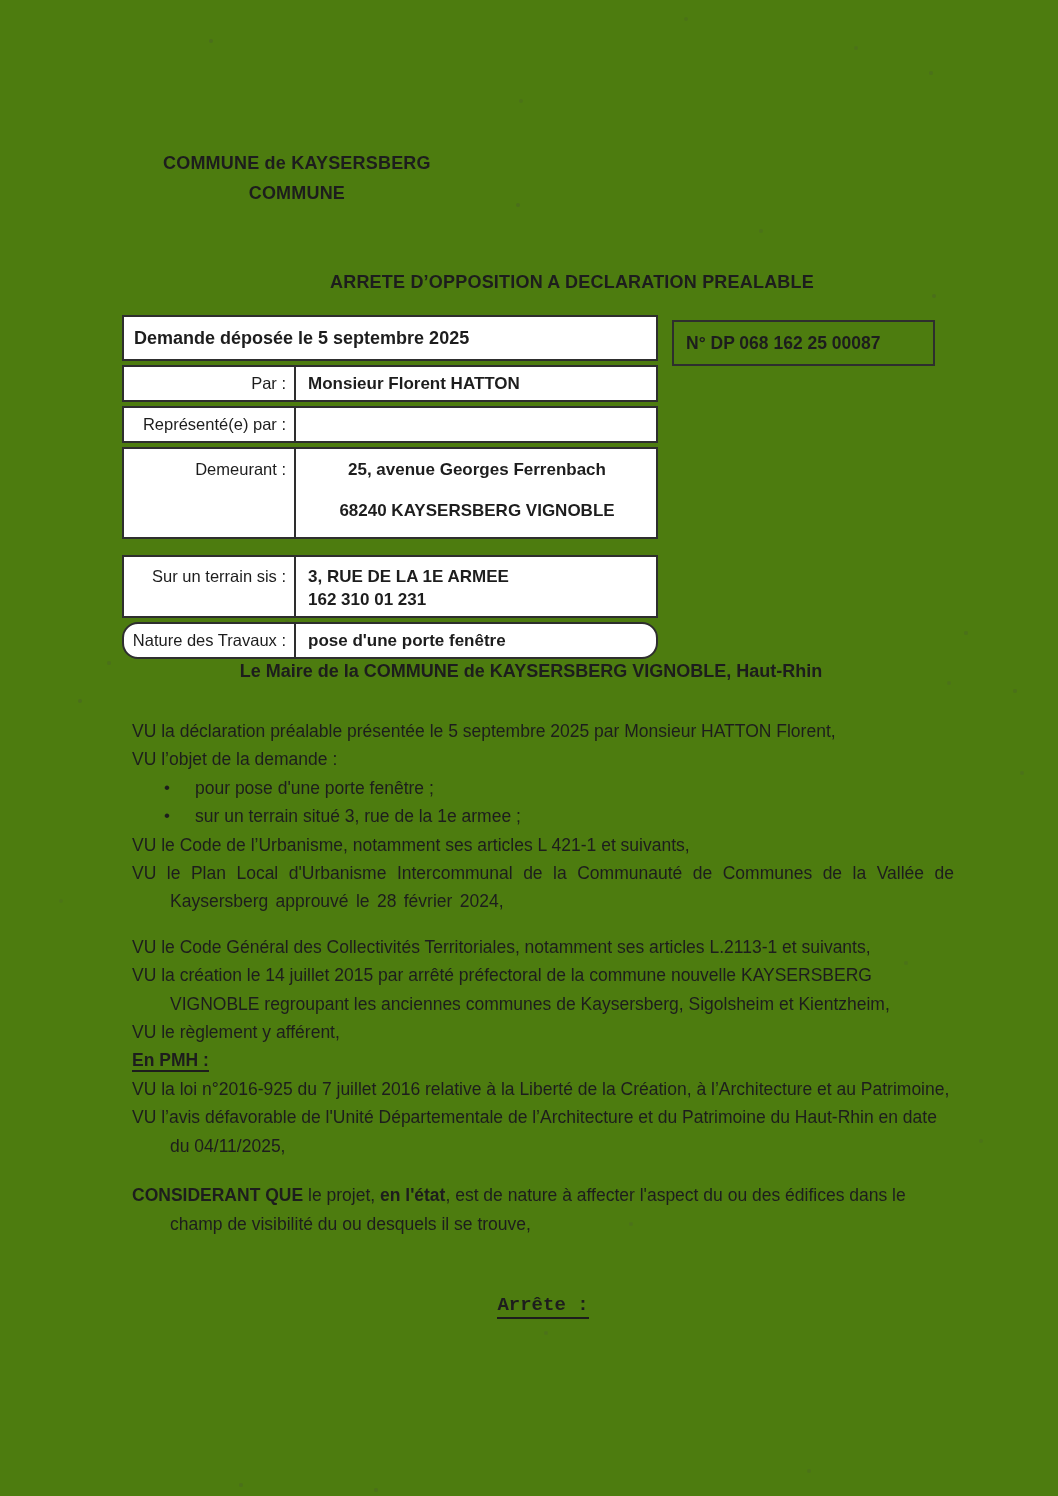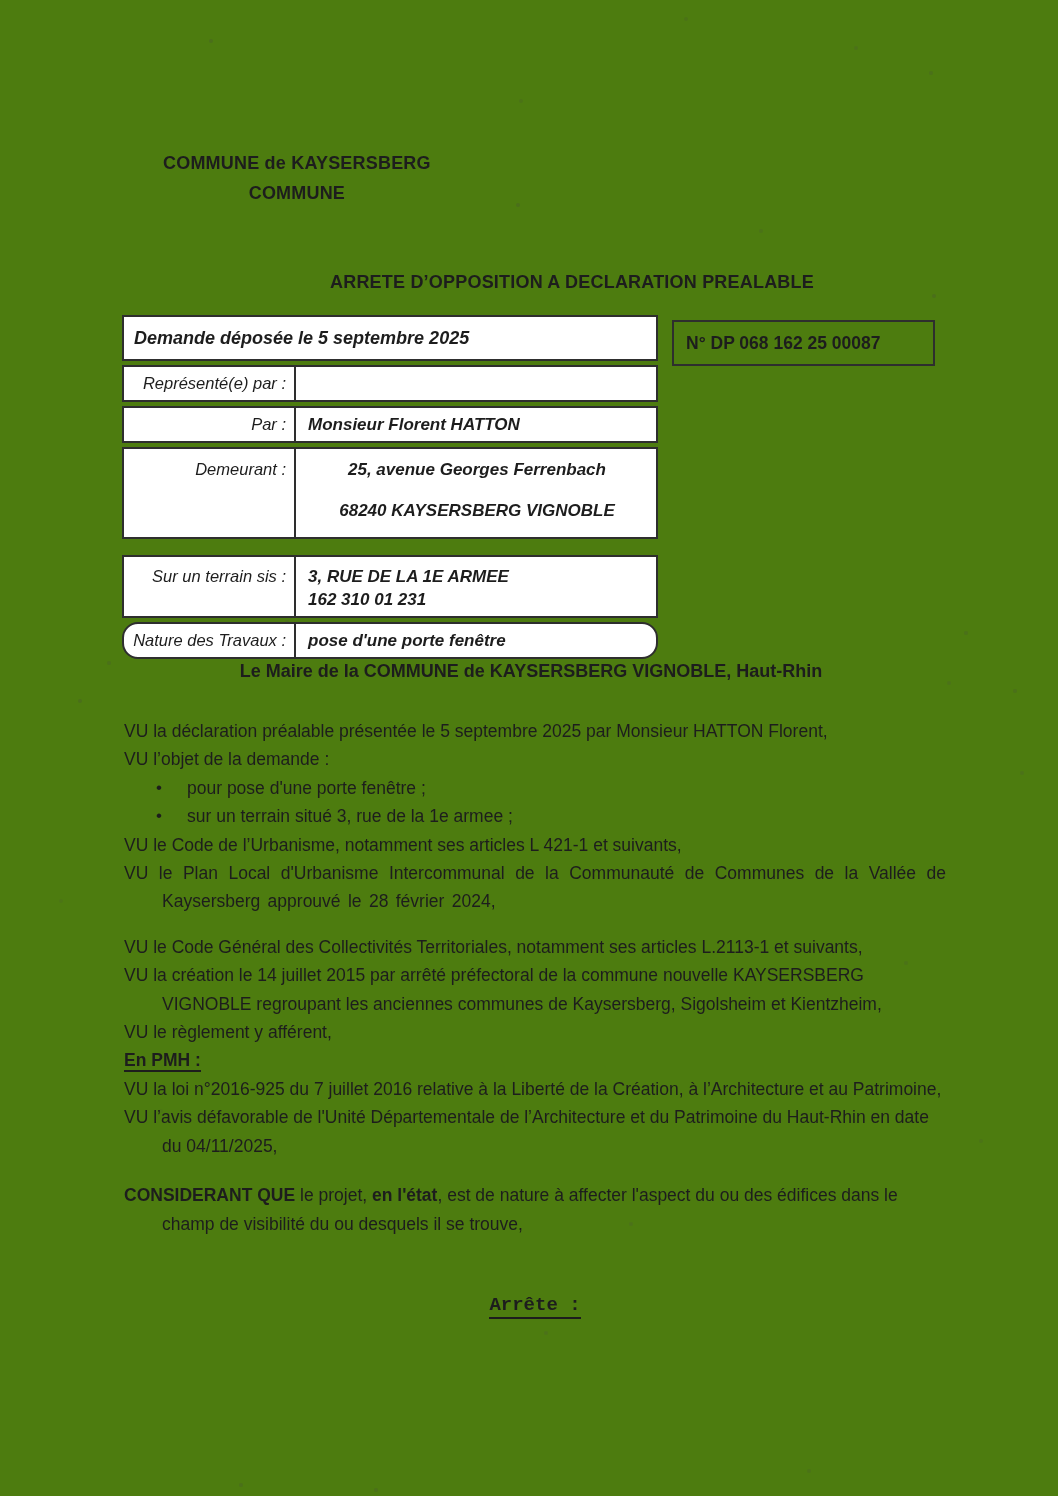--- a/index.html
+++ b/index.html
@@ -38,21 +38,21 @@
     font-weight: 700; font-size: 18px; line-height: 30px;
     letter-spacing: .2px;
   }
 
   .doc-title {
     position: absolute; left: 162px; top: 272px; width: 820px;
     text-align: center; font-weight: 700; font-size: 18px;
     letter-spacing: .2px;
   }
 
-  .dossier-table { position: absolute; left: 122px; top: 315px; width: 536px; font-style: italic; }
+  .dossier-table { position: absolute; left: 122px; top: 315px; width: 536px; }
   .trow {
     display: flex; border: 2px solid #2e2e2e; margin-bottom: 4px;
     background: #fff; box-sizing: border-box;
   }
   .trow.header-row {
     min-height: 46px; align-items: center;
     font-weight: 700; font-size: 18px; padding-left: 10px;
   }
   .cell-label {
     flex: 0 0 158px; text-align: right; padding: 5px 8px 5px 4px;
@@ -80,21 +80,21 @@
     display: flex; align-items: center; padding-left: 12px;
     font-weight: 700; font-size: 17.5px;
   }
 
   .maire-line {
     position: absolute; left: 120px; top: 661px; width: 822px;
     text-align: center; font-weight: 700; font-size: 18px;
   }
 
   .body-text {
-    position: absolute; left: 124px; top: 717px; width: 822px;
+    position: absolute; left: 132px; top: 717px; width: 822px;
     font-size: 17.5px; line-height: 28.4px;
   }
   .body-text p { margin: 0; }
   .hang { padding-left: 38px; text-indent: -38px; }
   .just { text-align: justify; word-spacing: 2.5px; }
   .gap1 { margin-top: 17px !important; }
   .gap2 { margin-top: 21px !important; }
   ul.bullets { list-style: none; margin: 0; padding: 0; }
   ul.bullets li { position: relative; padding-left: 63px; }
   ul.bullets li .bullet-dot {
@@ -116,34 +116,34 @@
     <div>COMMUNE de KAYSERSBERG</div>
     <div>COMMUNE</div>
   </div>
 
   <div class="doc-title">ARRETE D’OPPOSITION A DECLARATION PREALABLE</div>
 
   <div class="dossier-table">
     <div class="trow header-row">
       <span>Demande déposée le 5 septembre 2025</span>
     </div>
+    <div class="trow row-par">
+      <div class="cell-label">
+          <span>Par :</span>
+        </div>
+      <div class="cell-value">
+          <span>Monsieur Florent HATTON</span>
+        </div>
+    </div>
     <div class="trow row-repr">
       <div class="cell-label">
           <span>Représenté(e) par :</span>
         </div>
       <div class="cell-value">
           <span></span>
-        </div>
-    </div>
-    <div class="trow row-par">
-      <div class="cell-label">
-          <span>Par :</span>
-        </div>
-      <div class="cell-value">
-          <span>Monsieur Florent HATTON</span>
         </div>
     </div>
     <div class="trow row-dem">
       <div class="cell-label">
           <span>Demeurant :</span>
         </div>
       <div class="cell-value">
         <div class="vline">25, avenue Georges Ferrenbach</div>
         <div class="vline">68240 KAYSERSBERG VIGNOBLE</div>
       </div>

